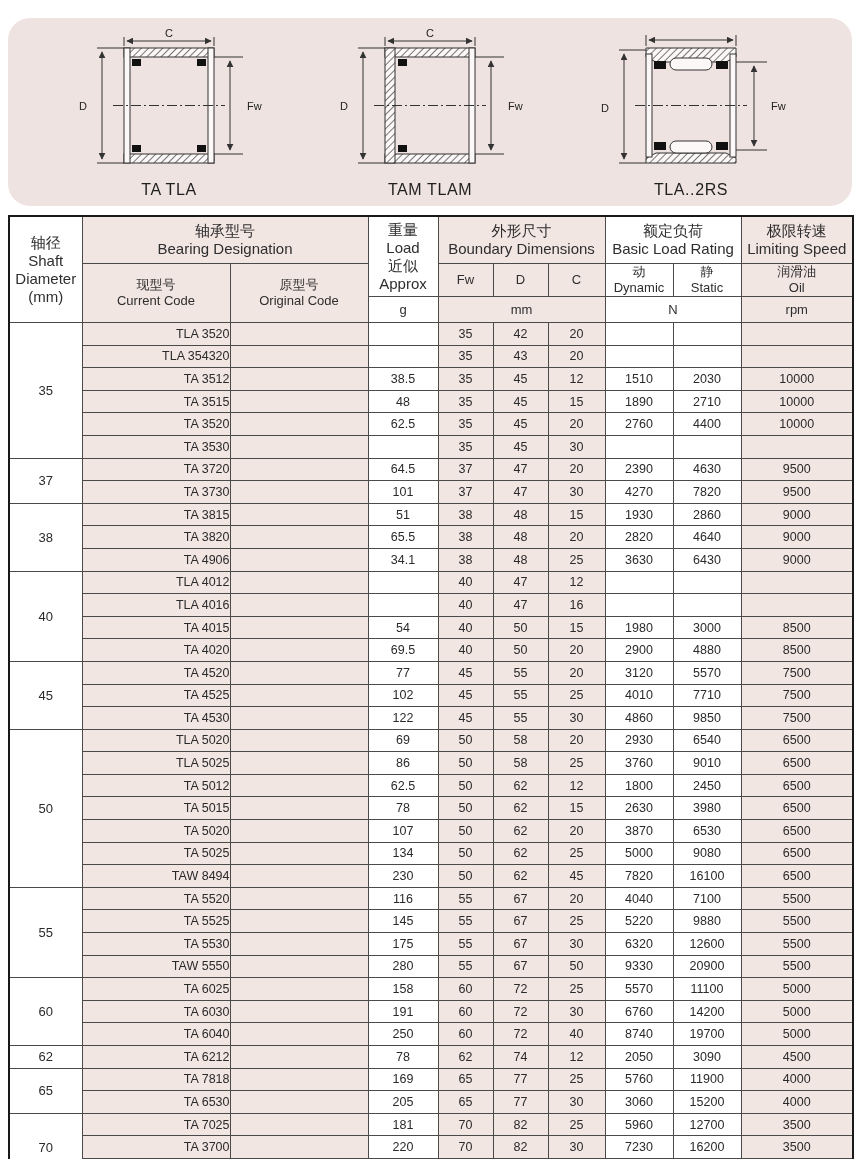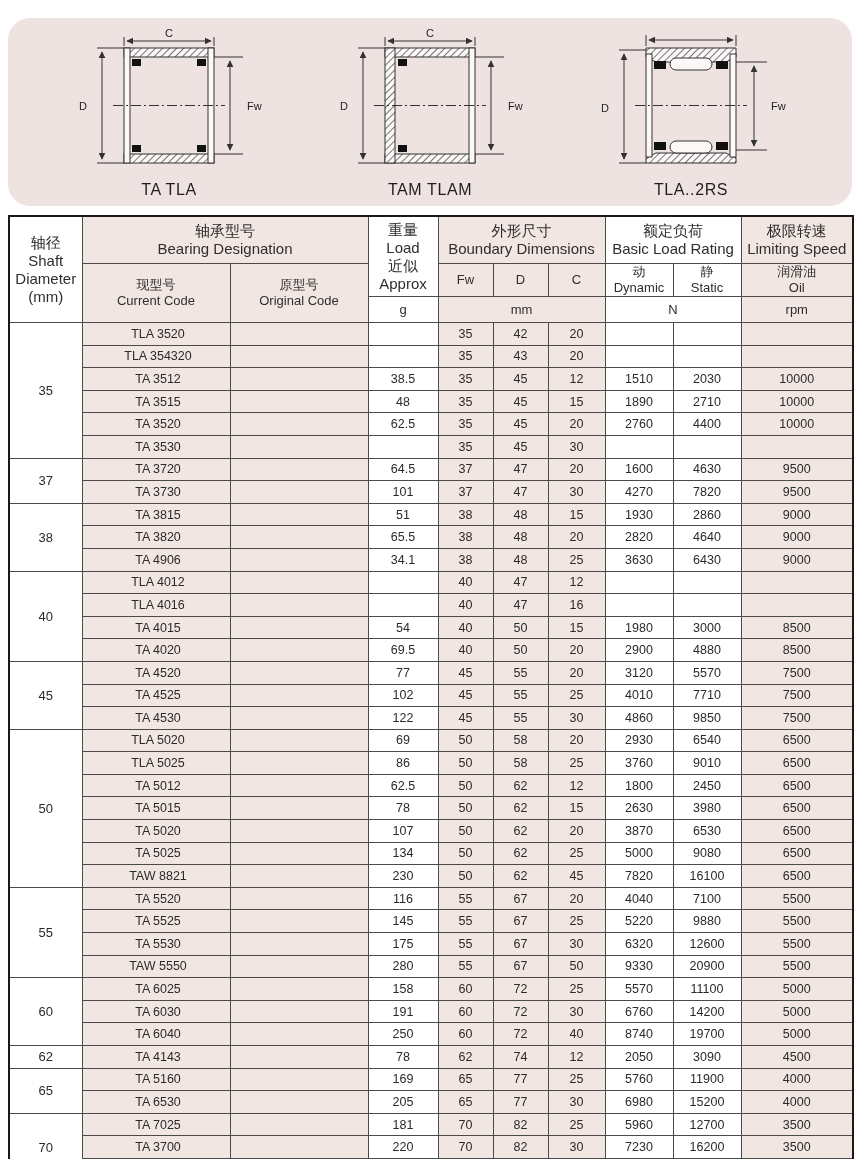--- a/index.html
+++ b/index.html
@@ -29,21 +29,21 @@
   table.spec th, table.spec td {
     border:1px solid #4a4a4a; padding:0; text-align:center;
     font-weight:normal; overflow:hidden; white-space:nowrap;
   }
   .pink { background:#f2e6e3; }
   thead .r1 th { height:46px; font-size:15px; line-height:1.2; }
   thead .r2 th { height:32px; font-size:13px; line-height:1.15; }
   thead .r3 th { height:25px; font-size:13px; }
   thead th div { line-height:1.2; }
   tbody td { height:21.6px; font-size:12.5px; color:#2a2a2a; }
-  tbody td.c-cur { text-align:center; padding-left:4px; }
+  tbody td.c-cur { text-align:right; padding-left:4px; }
   tbody td.c-shaft { font-size:13px; }
 </style>
 </head>
 <body>
 
 <div class="panel">
 
   <div class="diagram">
     <svg width="200" height="152" viewBox="0 0 200 152">
       <defs>
@@ -305,21 +305,21 @@
     <td class="dcell c-rpm pink"></td>
   </tr>
         <tr>
     <td class="c-shaft" rowspan="2">37</td>
           <td class="dcell c-cur pink">TA 3720</td>
     <td class="dcell c-org pink"></td>
     <td class="dcell c-mass">64.5</td>
     <td class="dcell c-fw pink">37</td>
     <td class="dcell c-d pink">47</td>
     <td class="dcell c-c pink">20</td>
-    <td class="dcell c-dyn">1600</td>
+    <td class="dcell c-dyn">2390</td>
     <td class="dcell c-sta">4630</td>
     <td class="dcell c-rpm pink">9500</td>
   </tr>
         <tr>
     <td class="dcell c-cur pink">TA 3730</td>
     <td class="dcell c-org pink"></td>
     <td class="dcell c-mass">101</td>
     <td class="dcell c-fw pink">37</td>
     <td class="dcell c-d pink">47</td>
     <td class="dcell c-c pink">30</td>
@@ -501,21 +501,21 @@
     <td class="dcell c-org pink"></td>
     <td class="dcell c-mass">134</td>
     <td class="dcell c-fw pink">50</td>
     <td class="dcell c-d pink">62</td>
     <td class="dcell c-c pink">25</td>
     <td class="dcell c-dyn">5000</td>
     <td class="dcell c-sta">9080</td>
     <td class="dcell c-rpm pink">6500</td>
   </tr>
         <tr>
-    <td class="dcell c-cur pink">TAW 8821</td>
+    <td class="dcell c-cur pink">TAW 8494</td>
     <td class="dcell c-org pink"></td>
     <td class="dcell c-mass">230</td>
     <td class="dcell c-fw pink">50</td>
     <td class="dcell c-d pink">62</td>
     <td class="dcell c-c pink">45</td>
     <td class="dcell c-dyn">7820</td>
     <td class="dcell c-sta">16100</td>
     <td class="dcell c-rpm pink">6500</td>
   </tr>
         <tr>
@@ -592,50 +592,50 @@
     <td class="dcell c-mass">250</td>
     <td class="dcell c-fw pink">60</td>
     <td class="dcell c-d pink">72</td>
     <td class="dcell c-c pink">40</td>
     <td class="dcell c-dyn">8740</td>
     <td class="dcell c-sta">19700</td>
     <td class="dcell c-rpm pink">5000</td>
   </tr>
         <tr>
     <td class="c-shaft" rowspan="1">62</td>
-          <td class="dcell c-cur pink">TA 4143</td>
+          <td class="dcell c-cur pink">TA 6212</td>
     <td class="dcell c-org pink"></td>
     <td class="dcell c-mass">78</td>
     <td class="dcell c-fw pink">62</td>
     <td class="dcell c-d pink">74</td>
     <td class="dcell c-c pink">12</td>
     <td class="dcell c-dyn">2050</td>
     <td class="dcell c-sta">3090</td>
     <td class="dcell c-rpm pink">4500</td>
   </tr>
         <tr>
     <td class="c-shaft" rowspan="2">65</td>
-          <td class="dcell c-cur pink">TA 5160</td>
+          <td class="dcell c-cur pink">TA 7818</td>
     <td class="dcell c-org pink"></td>
     <td class="dcell c-mass">169</td>
     <td class="dcell c-fw pink">65</td>
     <td class="dcell c-d pink">77</td>
     <td class="dcell c-c pink">25</td>
     <td class="dcell c-dyn">5760</td>
     <td class="dcell c-sta">11900</td>
     <td class="dcell c-rpm pink">4000</td>
   </tr>
         <tr>
     <td class="dcell c-cur pink">TA 6530</td>
     <td class="dcell c-org pink"></td>
     <td class="dcell c-mass">205</td>
     <td class="dcell c-fw pink">65</td>
     <td class="dcell c-d pink">77</td>
     <td class="dcell c-c pink">30</td>
-    <td class="dcell c-dyn">6980</td>
+    <td class="dcell c-dyn">3060</td>
     <td class="dcell c-sta">15200</td>
     <td class="dcell c-rpm pink">4000</td>
   </tr>
         <tr>
     <td class="c-shaft" rowspan="3">70</td>
           <td class="dcell c-cur pink">TA 7025</td>
     <td class="dcell c-org pink"></td>
     <td class="dcell c-mass">181</td>
     <td class="dcell c-fw pink">70</td>
     <td class="dcell c-d pink">82</td>

